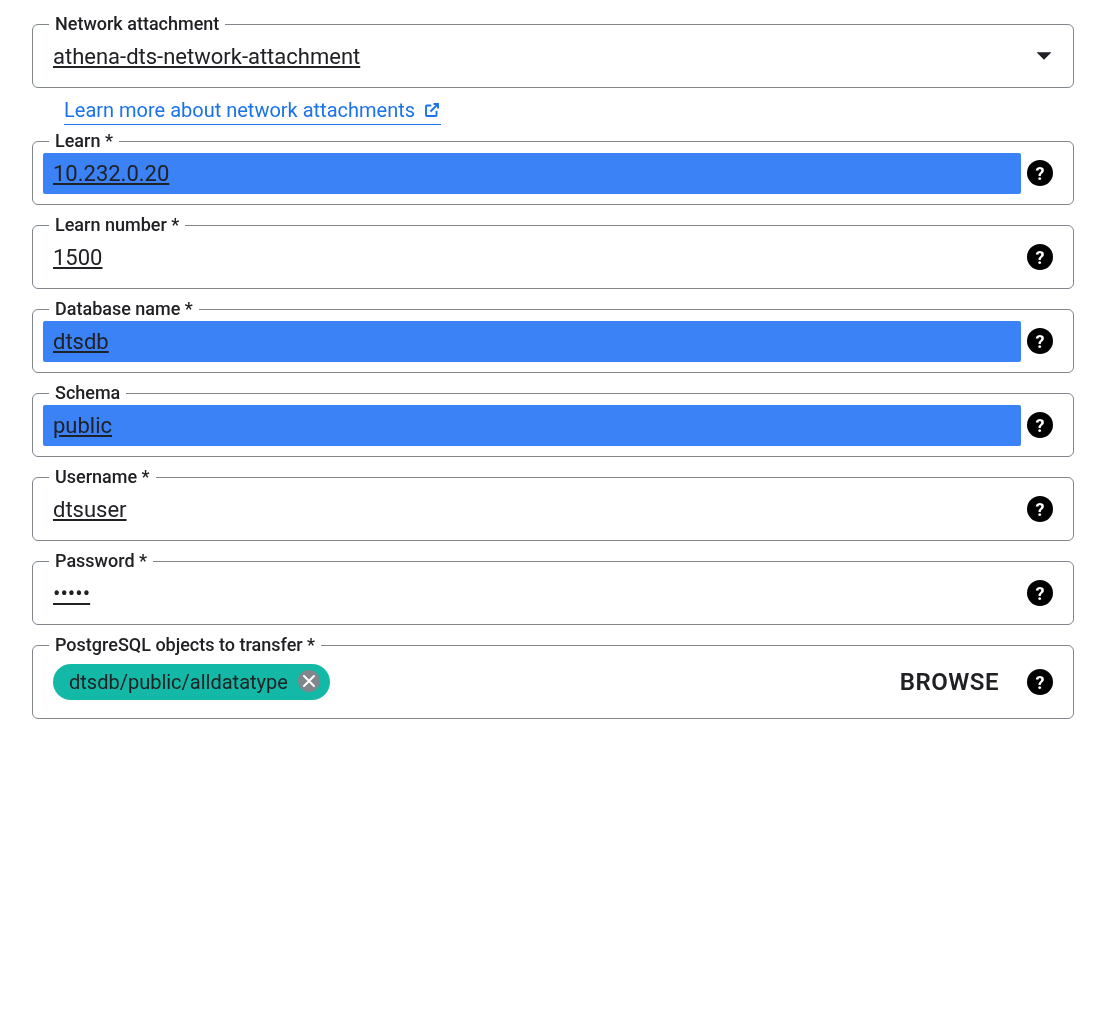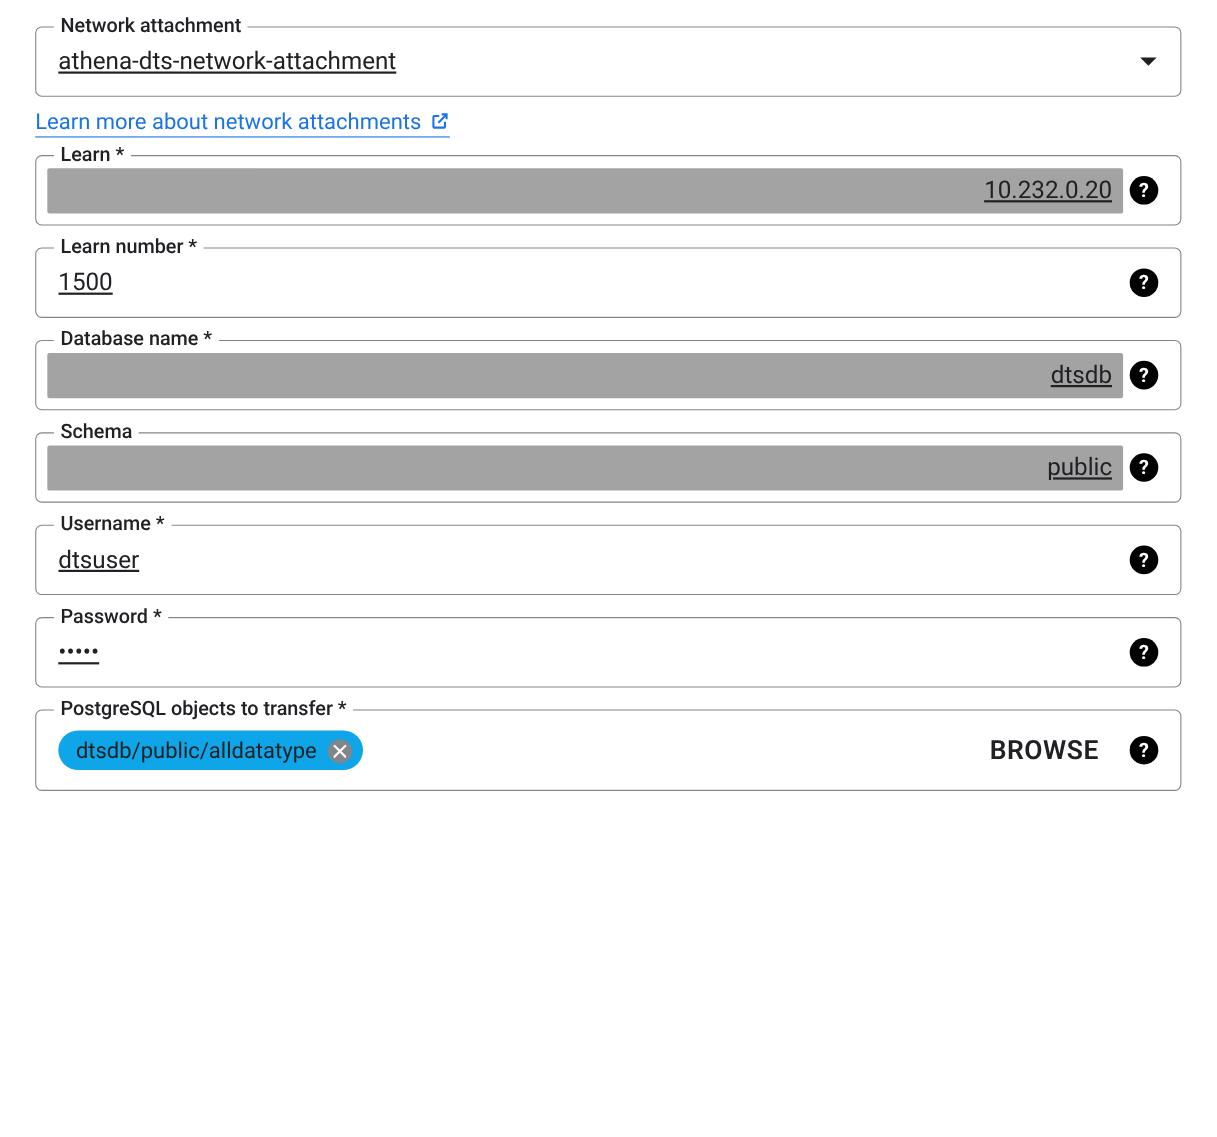--- a/index.html
+++ b/index.html
@@ -45,27 +45,26 @@
       font-size: 22px;
       color: #202124;
       border: none;
       outline: none;
       background: transparent;
       width: 100%;
       font-family: inherit;
       text-decoration: underline;
     }
     .field-value.highlighted {
-      background: #a3a3a3;
+      background: #3b82f6;
       padding: 8px 10px;
       margin: -8px -10px;
       border-radius: 2px;
       flex: none;
       width: auto;
-      text-align: right;
     }
     .highlighted-wrap {
       flex: 1;
       display: flex;
     }
     .highlighted-wrap .field-value.highlighted {
       flex: 1;
       width: 100%;
     }
     .dropdown-arrow {
@@ -87,42 +86,43 @@
       justify-content: center;
       font-size: 18px;
       font-weight: 700;
       margin-left: 16px;
       cursor: pointer;
       flex-shrink: 0;
     }
     .link-row {
       margin-top: -10px;
       margin-bottom: -4px;
+      margin-left: 32px;
     }
     .learn-more-link {
       color: #1a73e8;
       text-decoration: none;
       border-bottom: 1px solid #1a73e8;
       font-size: 20px;
       display: inline-flex;
       align-items: center;
       gap: 8px;
       padding-bottom: 2px;
     }
     .external-icon {
       display: inline-flex;
     }
     .external-icon svg {
       width: 18px;
       height: 18px;
     }
     .chip {
       display: inline-flex;
-      align-items: flex-end;
-      background: #0ea5e9;
+      align-items: flex-start;
+      background: #14b8a6;
       border-radius: 20px;
       padding: 6px 10px 6px 16px;
       font-size: 20px;
       gap: 10px;
     }
     .chip-remove {
       width: 22px;
       height: 22px;
       background: #80868b;
       color: #fff;

